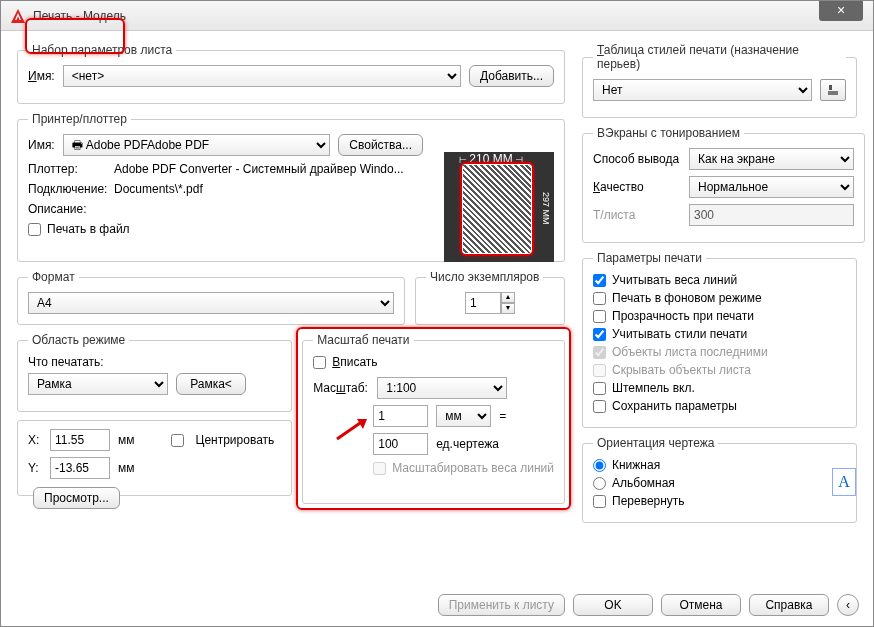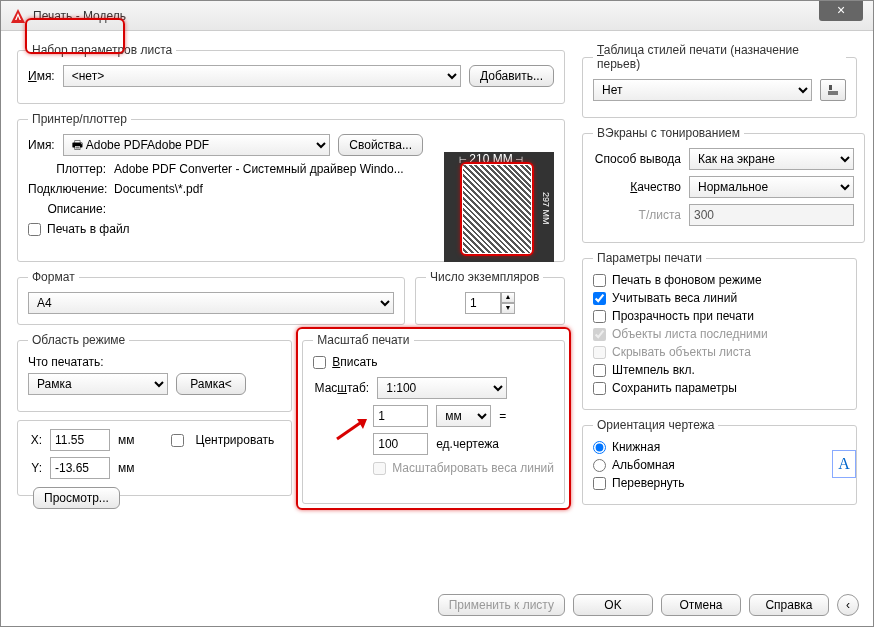--- a/index.html
+++ b/index.html
@@ -8,21 +8,21 @@
 .titlebar { height: 30px; background: linear-gradient(#f6f6f6, #e8e8e8); border-bottom: 1px solid #ccc; display: flex; align-items: center; padding: 0 8px; }
 .titlebar .icon { width: 18px; height: 18px; margin-right: 6px; }
 .titlebar .title { font-weight: 400; color: #333; }
 .titlebar .close { position: absolute; top: 0; right: 10px; width: 44px; height: 20px; background: #666; color: #fff; text-align: center; line-height: 18px; font-size: 14px; border-radius: 0 0 3px 3px; cursor: pointer; }
 .content { position: relative; padding: 12px 16px 10px 16px; height: calc(627px - 30px); }
 
 fieldset { border: 1px solid #ccc; border-radius: 3px; padding: 8px 10px 10px; margin-bottom: 8px; position: relative; }
 legend { padding: 0 4px; color: #333; }
 
 .row { display: flex; align-items: center; gap: 8px; margin-bottom: 6px; }
-label { white-space: nowrap; text-align: right; }
+label { white-space: nowrap; }
 .underline { text-decoration: underline; }
 
 select, input[type=text] { border: 1px solid #aaa; padding: 2px 4px; height: 22px; background: #fff; }
 select { background: linear-gradient(#fff,#eee); }
 
 button.btn { border: 1px solid #999; background: linear-gradient(#fff,#e8e8e8); padding: 2px 10px; height: 22px; border-radius: 6px; cursor: pointer; min-width: 80px; }
 button.icon-btn { border: 1px solid #999; background: linear-gradient(#fff,#e8e8e8); width: 26px; height: 22px; border-radius: 2px; cursor: pointer; display:flex; align-items:center; justify-content:center; }
 
 input[type=checkbox], input[type=radio] { margin-right: 4px; vertical-align: middle; }
 
@@ -210,30 +210,34 @@
           </div>
         <div class="row disabled">
             <label style="width:88px">Т/листа</label>
             <input type="text" disabled="" style="flex: 1 1 0%; background: rgb(244, 244, 244);" value="300">
           </div>
       </fieldset>
 
       <fieldset>
         <legend>Параметры печати</legend>
         <div class="check-line">
-            <input type="checkbox" style="">
-            <label>Печать в фоновом режиме</label>
-          </div>
-        <div class="check-line">
             <input type="checkbox" checked="" style="">
             <label>Учитывать веса линий</label>
           </div>
         <div class="check-line">
             <input type="checkbox" style="">
+            <label>Печать в фоновом режиме</label>
+          </div>
+        <div class="check-line">
+            <input type="checkbox" style="">
             <label>Прозрачность при печати</label>
+          </div>
+        <div class="check-line">
+            <input type="checkbox" checked="" style="">
+            <label>Учитывать стили печати</label>
           </div>
         <div class="check-line disabled">
             <input type="checkbox" checked="" disabled="" style="">
             <label>Объекты листа последними</label>
           </div>
         <div class="check-line disabled">
             <input type="checkbox" disabled="" style="">
             <label>Скрывать объекты листа</label>
           </div>
         <div class="check-line">

